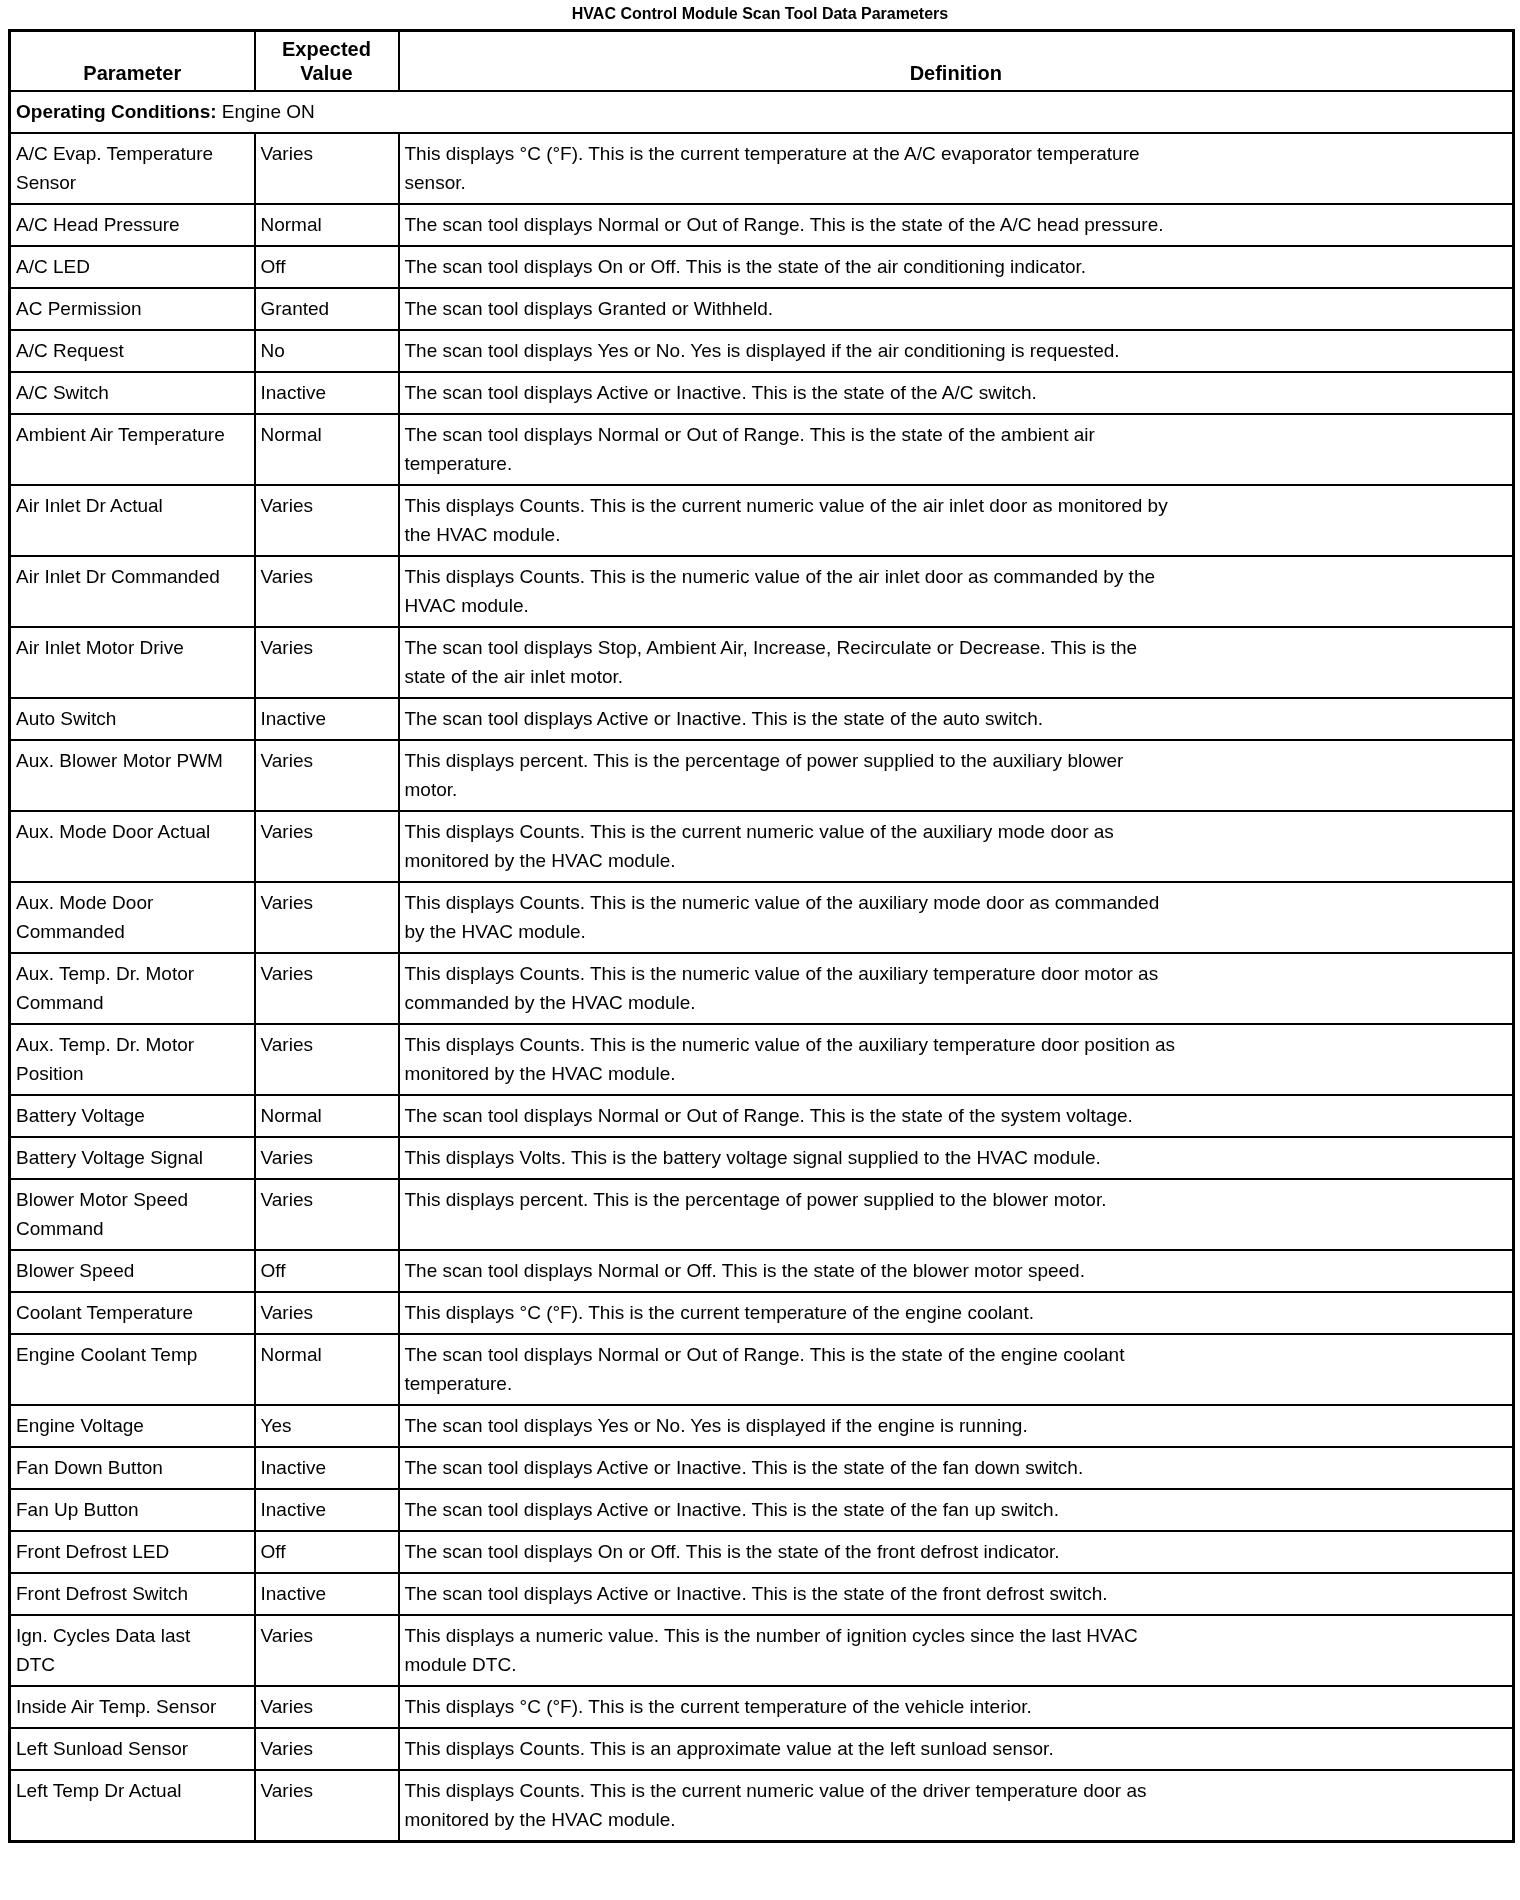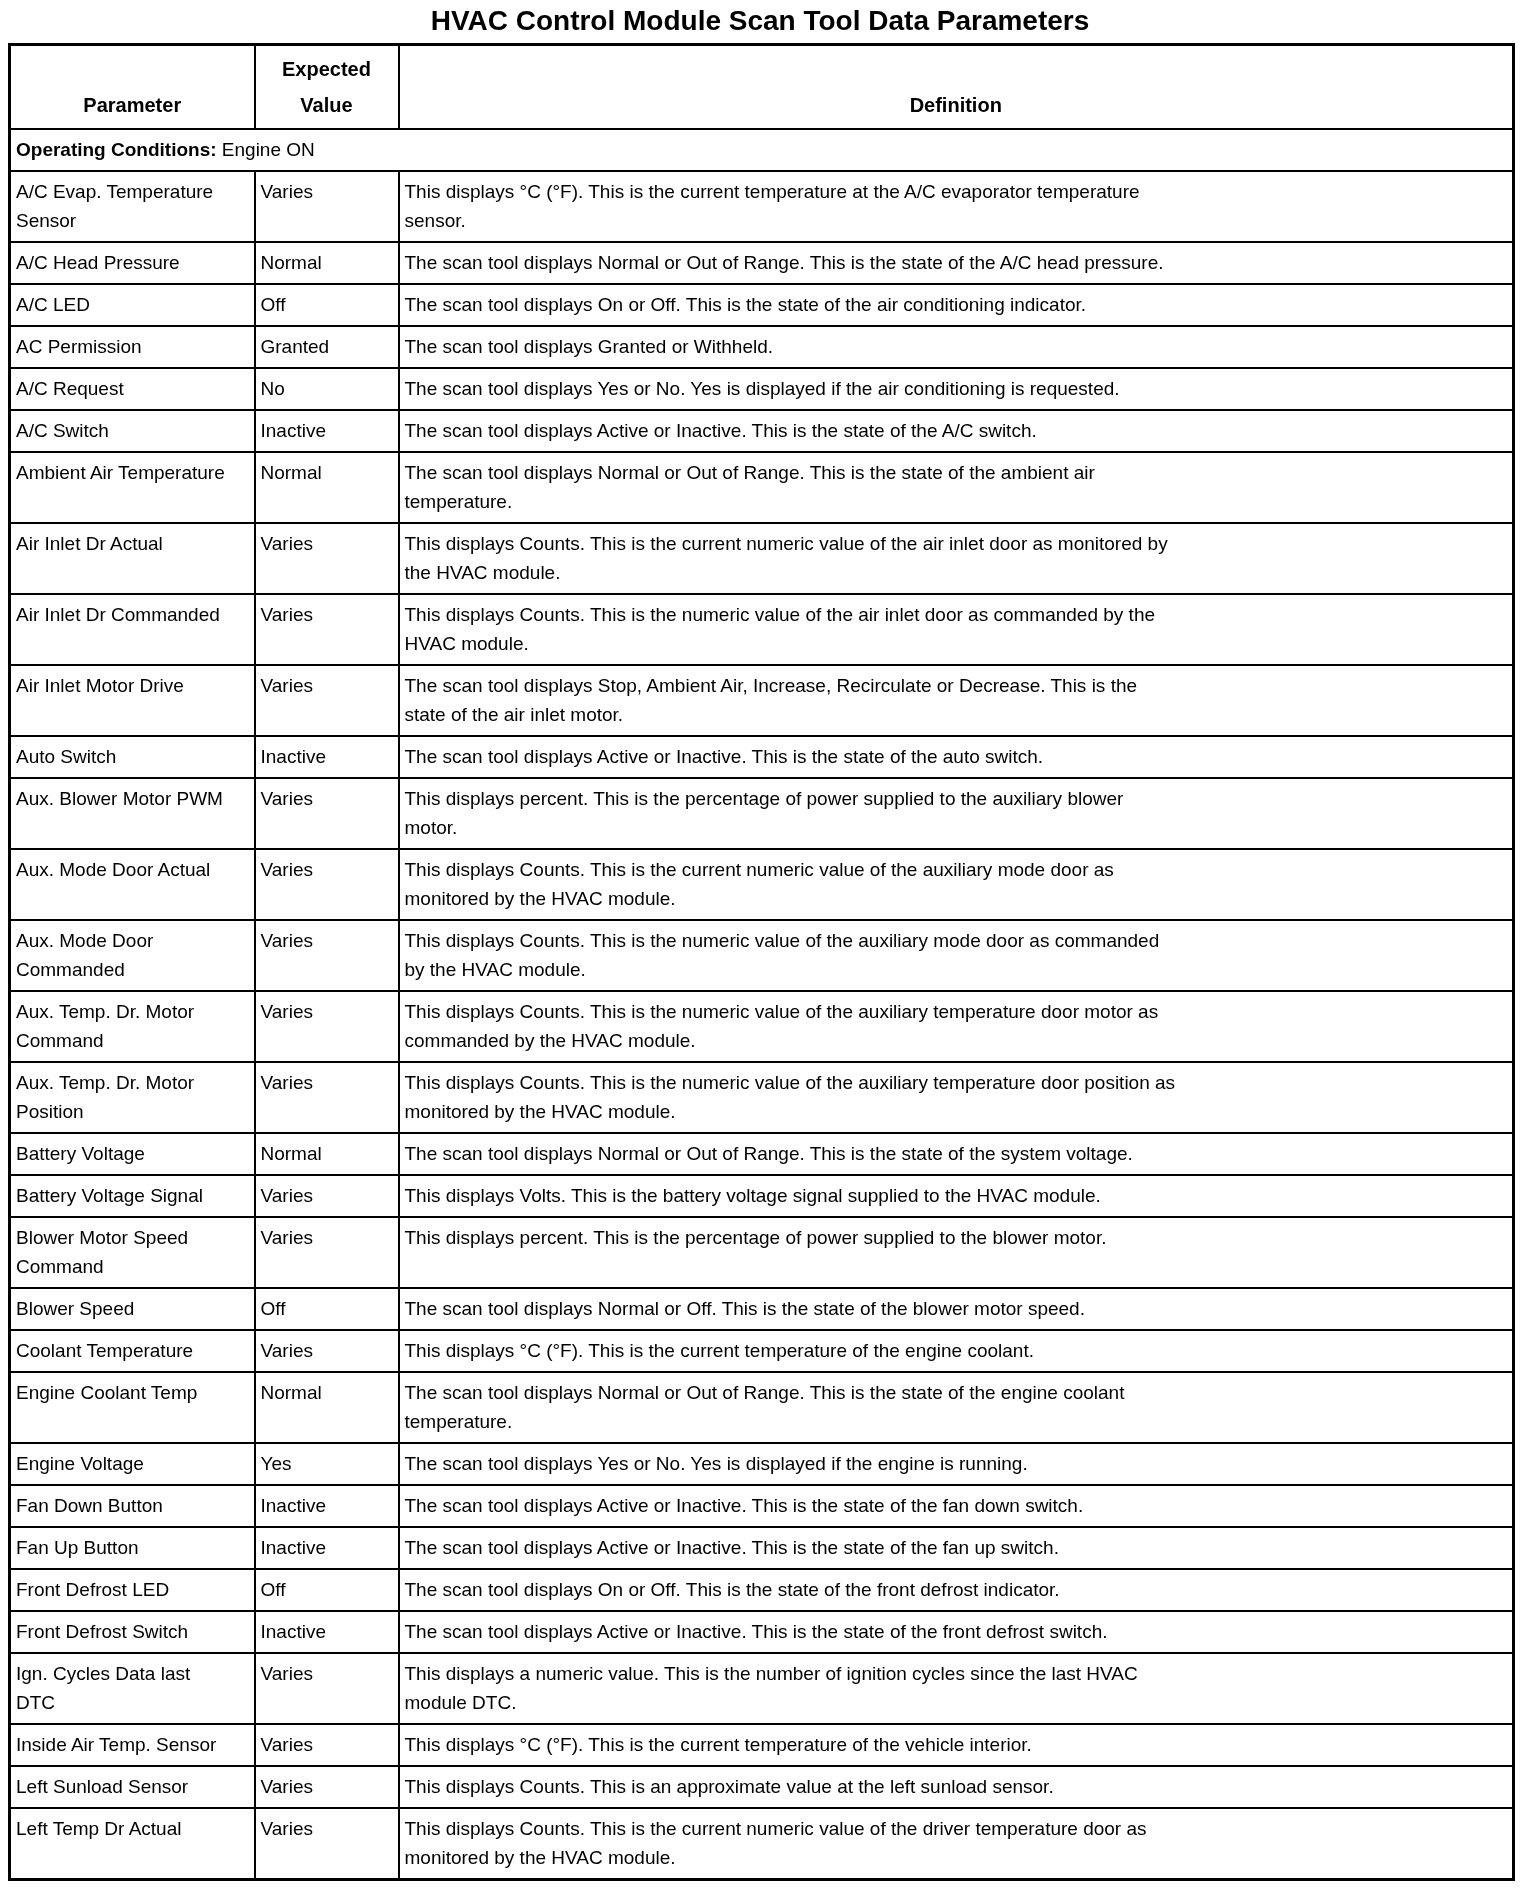--- a/index.html
+++ b/index.html
@@ -4,21 +4,21 @@
 <style>
   * { box-sizing: border-box; }
   html, body { margin: 0; padding: 0; background: #ffffff; }
   body {
     width: 1520px;
     min-height: 1900px;
     font-family: "Liberation Sans", sans-serif;
     color: #000000;
   }
   .title {
-    font-size: 28px;
+    font-size: 16px;
     font-weight: bold;
     text-align: center;
     padding-top: 5px;
     padding-bottom: 6px;
   }
   table.params-table {
     table-layout: fixed;
     border-collapse: collapse;
     width: 1504px;
     margin: 0 8px;
@@ -32,21 +32,21 @@
     font-size: 19px;
     line-height: 29px;
     padding: 5px 5px 6px 5px;
   }
   th {
     font-weight: bold;
     text-align: center;
     vertical-align: bottom;
     white-space: pre-line;
     font-size: 20px;
-    line-height: 36px;
+    line-height: 24px;
     padding-bottom: 5px;
   }
   td {
     vertical-align: top;
     text-align: left;
     white-space: pre-line; 
   }
   .oc-cell { white-space: normal; margin-top: 16px; }
   .oc-label { font-weight: bold; }
 </style>

